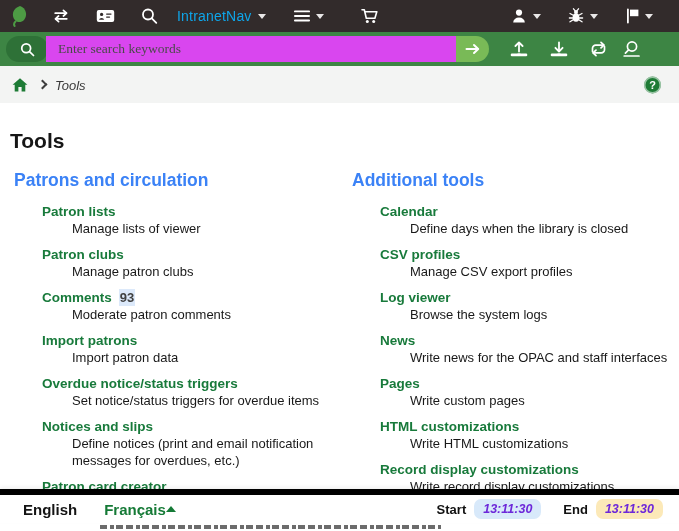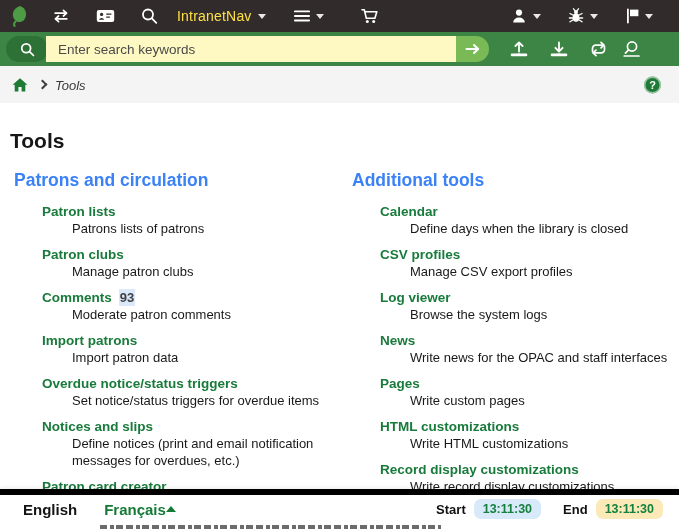--- a/index.html
+++ b/index.html
@@ -5,27 +5,27 @@
   * { box-sizing: border-box; }
   html,body { margin:0; padding:0; }
   body {
     width:679px; height:531px; position:relative; overflow:hidden;
     background:#ffffff; font-family:"Liberation Sans", sans-serif;
   }
 
   
   .topbar { position:absolute; top:0; left:0; width:679px; height:32px; background:#322b2b; }
   .tb-item { position:absolute; top:50%; transform:translateY(-50%); display:flex; align-items:center; gap:6px; color:#fff; background:none; border:none; padding:0; cursor:pointer; }
-  .tb-label { font-size:14px; color:#fde047; letter-spacing:.2px; }
+  .tb-label { font-size:14px; color:#0ea5e9; letter-spacing:.2px; }
   .caret-down { width:0; height:0; border-left:4px solid transparent; border-right:4px solid transparent; border-top:5px solid #e9e7e7; display:inline-block; }
 
   
   .searchrow { position:absolute; top:32px; left:0; width:679px; height:34px; background:#3d8544; }
   .search-pill { position:absolute; left:6px; top:4px; width:42px; height:26px; border-radius:13px; background:#2e7137; display:flex; align-items:center; justify-content:center; }
-  .search-input { position:absolute; left:46px; top:4px; width:410px; height:26px; border:none; outline:none; padding:1px 12px; font-size:13.5px; color:#222; font-family:Liberation Sans, sans-serif; border-radius:0; background:#fef9c3; }
+  .search-input { position:absolute; left:46px; top:4px; width:410px; height:26px; border:none; outline:none; padding:1px 12px; font-size:13.5px; color:#222; font-family:Liberation Serif, serif; border-radius:0; background:#d946ef; }
   .search-input::placeholder { color:#4a4a4a; opacity:1; }
   .search-submit { position:absolute; left:456px; top:4px; width:33px; height:26px; border:none; border-radius:0 13px 13px 0; background:#79ba57; display:flex; align-items:center; justify-content:center; cursor:pointer; padding:0; }
   .bar-icon { position:absolute; top:50%; transform:translateY(-50%); background:none; border:none; padding:0; cursor:pointer; display:flex; align-items:center; }
 
   
   .breadcrumbrow { position:absolute; top:66px; left:0; width:679px; height:37px; background:#f3f4f3; }
   .bc-home { position:absolute; left:12px; top:50%; transform:translateY(-50%); background:none; border:none; padding:0; cursor:pointer; display:flex; }
   .bc-chevron { position:absolute; left:39px; top:50%; width:7px; height:7px; border-top:2px solid #3d3d3d; border-right:2px solid #3d3d3d; transform:translateY(-58%) rotate(45deg); }
   .bc-current { position:absolute; left:55px; top:50%; transform:translateY(-50%); font-style:italic; font-size:13px; color:#3a3a3a; }
   .help-btn { position:absolute; right:18px; top:50%; transform:translateY(-50%); width:17px; height:17px; border-radius:50%; border:none; background:#1d7b35; color:#fff; font-size:11px; font-weight:bold; display:flex; align-items:center; justify-content:center; cursor:pointer; box-shadow:inset 0 0 0 1.5px rgba(255,255,255,.55); padding:0; font-family:"Liberation Sans",sans-serif; }
@@ -42,21 +42,21 @@
   .count-badge { background:#dce9fa; color:#404040; font-weight:bold; font-size:13px; padding:1px 1px; border-radius:0; margin-left:7px; }
   .tool-desc { font-size:13px; line-height:16.5px; color:#191919; padding-left:30px; }
 
   
   footer.langbar { position:absolute; top:489px; left:0; width:679px; height:34px; background:#fff; border-top:6px solid #000000; box-shadow:0 -2px 4px rgba(0,0,0,.06); display:flex; align-items:center; padding:0 16px 0 23px; z-index:5; }
   .lang-en { font-size:15px; font-weight:bold; color:#141414; cursor:pointer; }
   .lang-fr { margin-left:27px; font-size:15px; font-weight:600; color:#157a36; display:flex; align-items:center; cursor:pointer; }
   .caret-up { width:0; height:0; border-left:5px solid transparent; border-right:5px solid transparent; border-bottom:6px solid #157a36; display:inline-block; }
   .timer { margin-left:auto; display:flex; align-items:center; gap:8px; }
   .timer-label { font-size:13px; font-weight:bold; color:#111; }
-  .time-badge { font-size:12.5px; font-weight:bold; color:#15803d; padding:3px 9px; border-radius:7px; }
+  .time-badge { font-size:12.5px; font-weight:bold; color:#6d28d9; padding:3px 9px; border-radius:7px;font-style:italic; }
   .time-badge.start { background:#d8e9fa; margin-right:14px; }
   .time-badge.end { background:#fce9b8; }
 
   
   .clipped-strip { position:absolute; top:525px; left:100px; width:341px; height:4px;
     background:repeating-linear-gradient(90deg,#6b6b6b 0 7px,transparent 7px 10px,#6b6b6b 10px 14px,transparent 14px 16px,#6b6b6b 16px 23px,transparent 23px 26px); }
 </style>
 </head>
 <body>
 
@@ -194,21 +194,21 @@
 <main>
   <h1 class="page-title">Tools</h1>
   <div class="cols">
     <section class="col">
       <h2 class="section-heading">Patrons and circulation</h2>
       <div>
   <div class="tool-item">
     <div>
       <a class="tool-link">Patron lists</a>
     </div>
-    <div class="tool-desc">Patrons lists of patrons</div>
+    <div class="tool-desc">Manage lists of viewer</div>
   </div>
 
   <div class="tool-item">
     <div>
       <a class="tool-link">Patron clubs</a>
     </div>
     <div class="tool-desc">Manage patron clubs</div>
   </div>
 
   <div class="tool-item">

